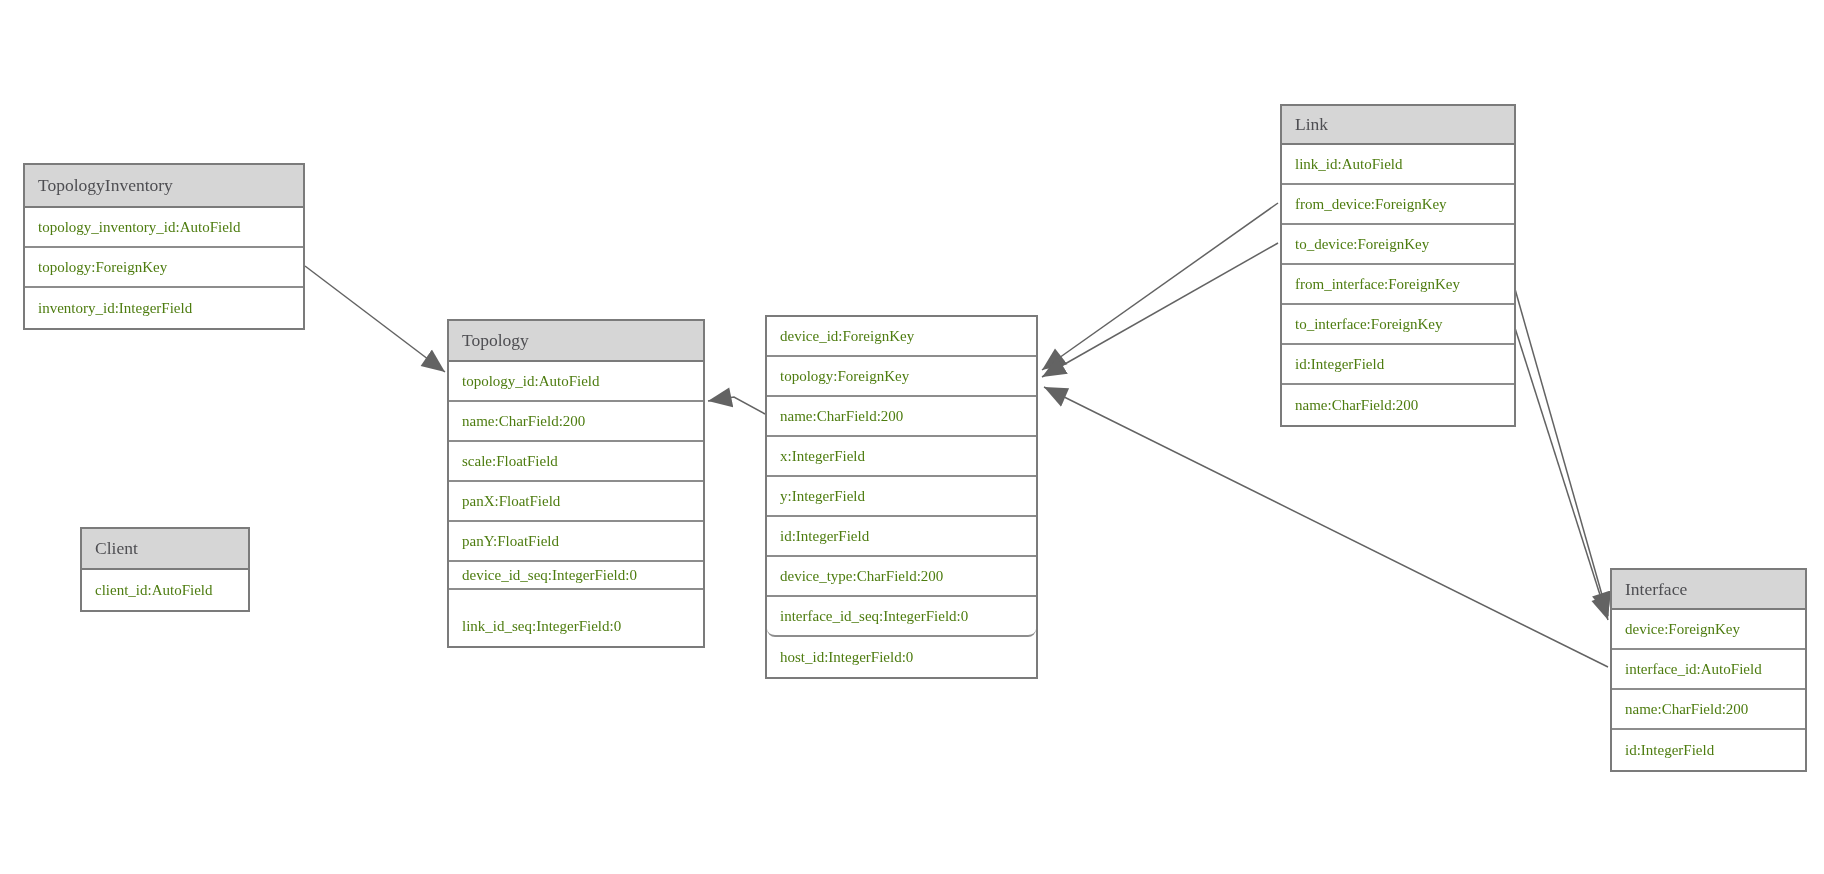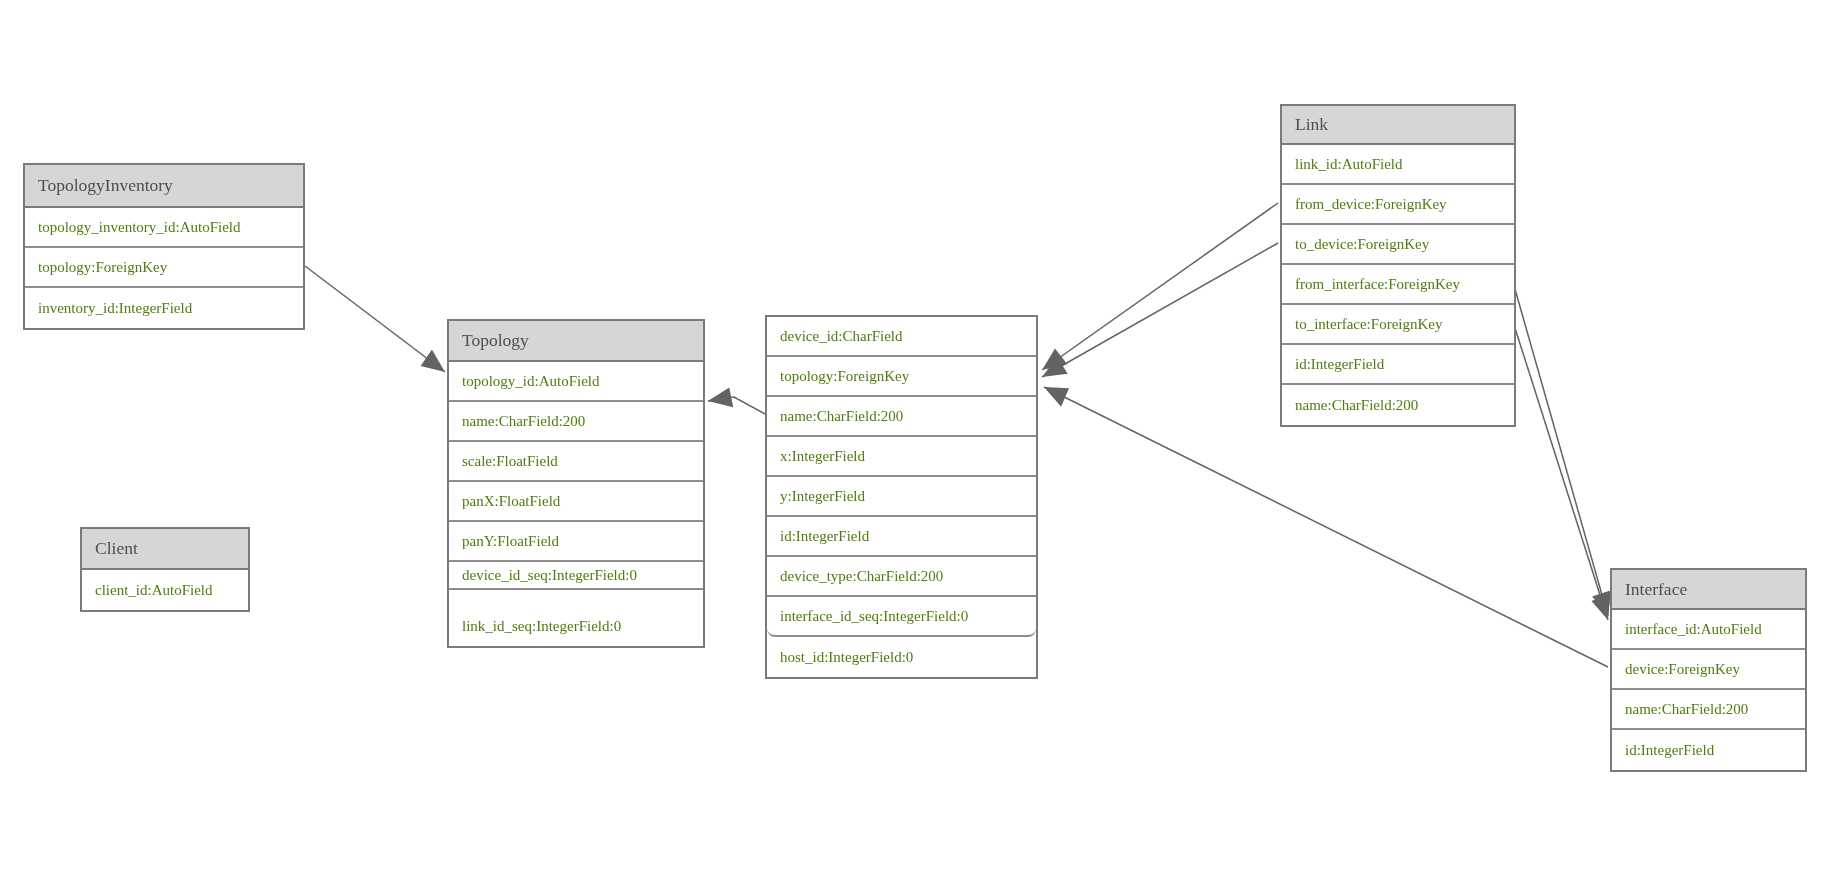--- a/index.html
+++ b/index.html
@@ -80,21 +80,21 @@
         <div class="entity-row" style="height: 40px;">panX:FloatField</div>
         <div class="entity-row" style="height: 40px;">panY:FloatField</div>
         <div class="entity-row" style="height: 28px;">device_id_seq:IntegerField:0</div>
         <div class="entity-row" style="height: 40px; margin-top: 16px;">link_id_seq:IntegerField:0</div>
       </div>
       <div class="entity" style="left: 80px; top: 527px; width: 170px;">
         <div class="entity-header" style="height: 41px; background: rgb(214, 214, 214);">Client</div>
         <div class="entity-row" style="height: 40px;">client_id:AutoField</div>
       </div>
       <div class="entity" style="left: 765px; top: 315px; width: 273px;">
-        <div class="entity-row" style="height: 40px;">device_id:CharField</div>
+        <div class="entity-row" style="height: 40px;">device_id:ForeignKey</div>
         <div class="entity-row" style="height: 40px;">topology:ForeignKey</div>
         <div class="entity-row" style="height: 40px;">name:CharField:200</div>
         <div class="entity-row" style="height: 40px;">x:IntegerField</div>
         <div class="entity-row" style="height: 40px;">y:IntegerField</div>
         <div class="entity-row" style="height: 40px;">id:IntegerField</div>
         <div class="entity-row" style="height: 40px;">device_type:CharField:200</div>
         <div class="entity-row" style="height: 40px; border-radius: 8px;">interface_id_seq:IntegerField:0</div>
         <div class="entity-row" style="height: 40px;">host_id:IntegerField:0</div>
       </div>
       <div class="entity" style="left: 1280px; top: 104px; width: 236px;">
@@ -102,19 +102,19 @@
         <div class="entity-row" style="height: 40px;">link_id:AutoField</div>
         <div class="entity-row" style="height: 40px;">from_device:ForeignKey</div>
         <div class="entity-row" style="height: 40px;">to_device:ForeignKey</div>
         <div class="entity-row" style="height: 40px;">from_interface:ForeignKey</div>
         <div class="entity-row" style="height: 40px;">to_interface:ForeignKey</div>
         <div class="entity-row" style="height: 40px;">id:IntegerField</div>
         <div class="entity-row" style="height: 40px;">name:CharField:200</div>
       </div>
       <div class="entity" style="left: 1610px; top: 568px; width: 197px;">
         <div class="entity-header" style="height: 40px; background: rgb(214, 214, 214);">Interface</div>
+        <div class="entity-row" style="height: 40px;">device:ForeignKey</div>
         <div class="entity-row" style="height: 40px;">interface_id:AutoField</div>
-        <div class="entity-row" style="height: 40px;">device:ForeignKey</div>
         <div class="entity-row" style="height: 40px;">name:CharField:200</div>
         <div class="entity-row" style="height: 40px;">id:IntegerField</div>
       </div>
     </div>
 </div>
 
 </body></html>

